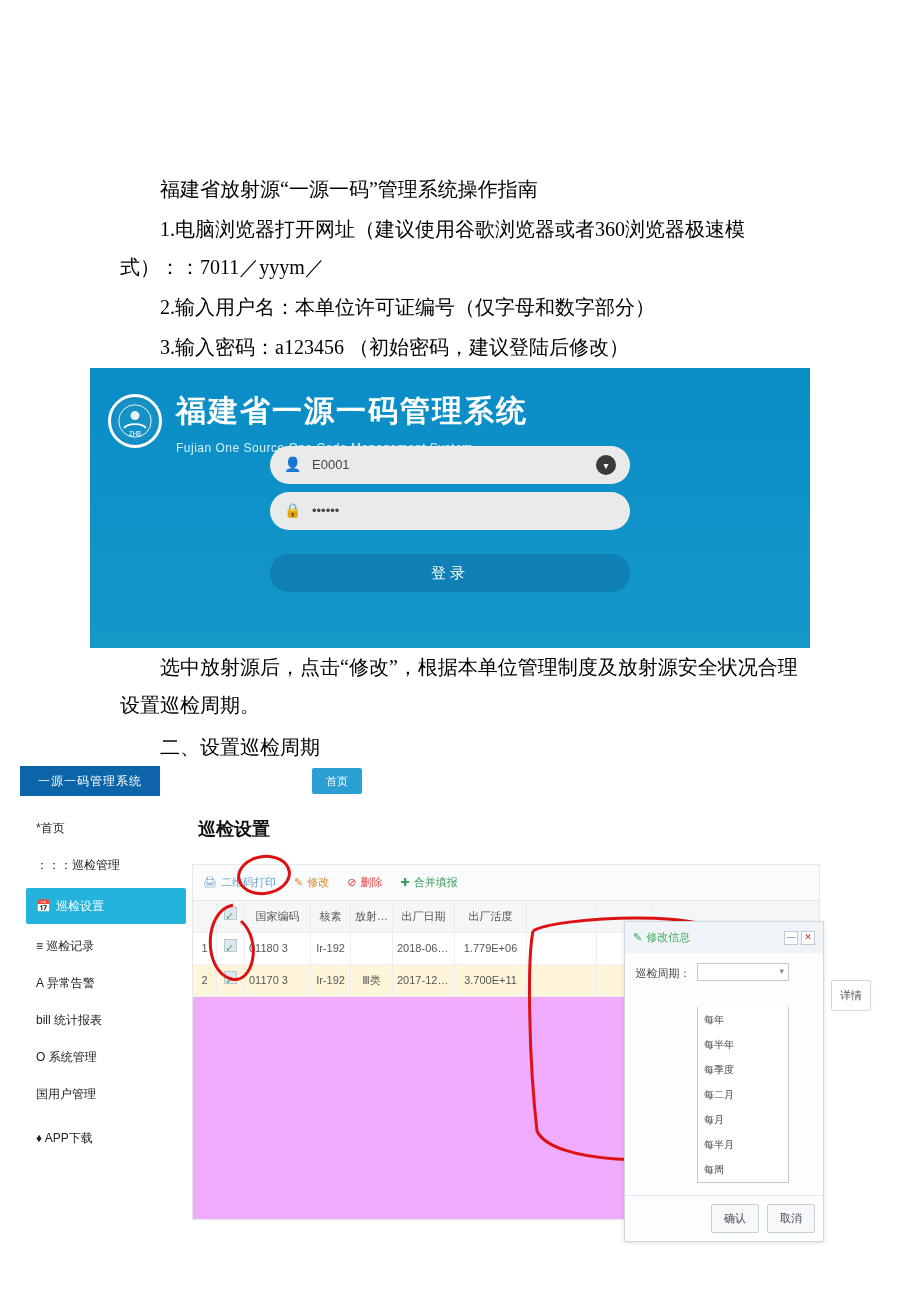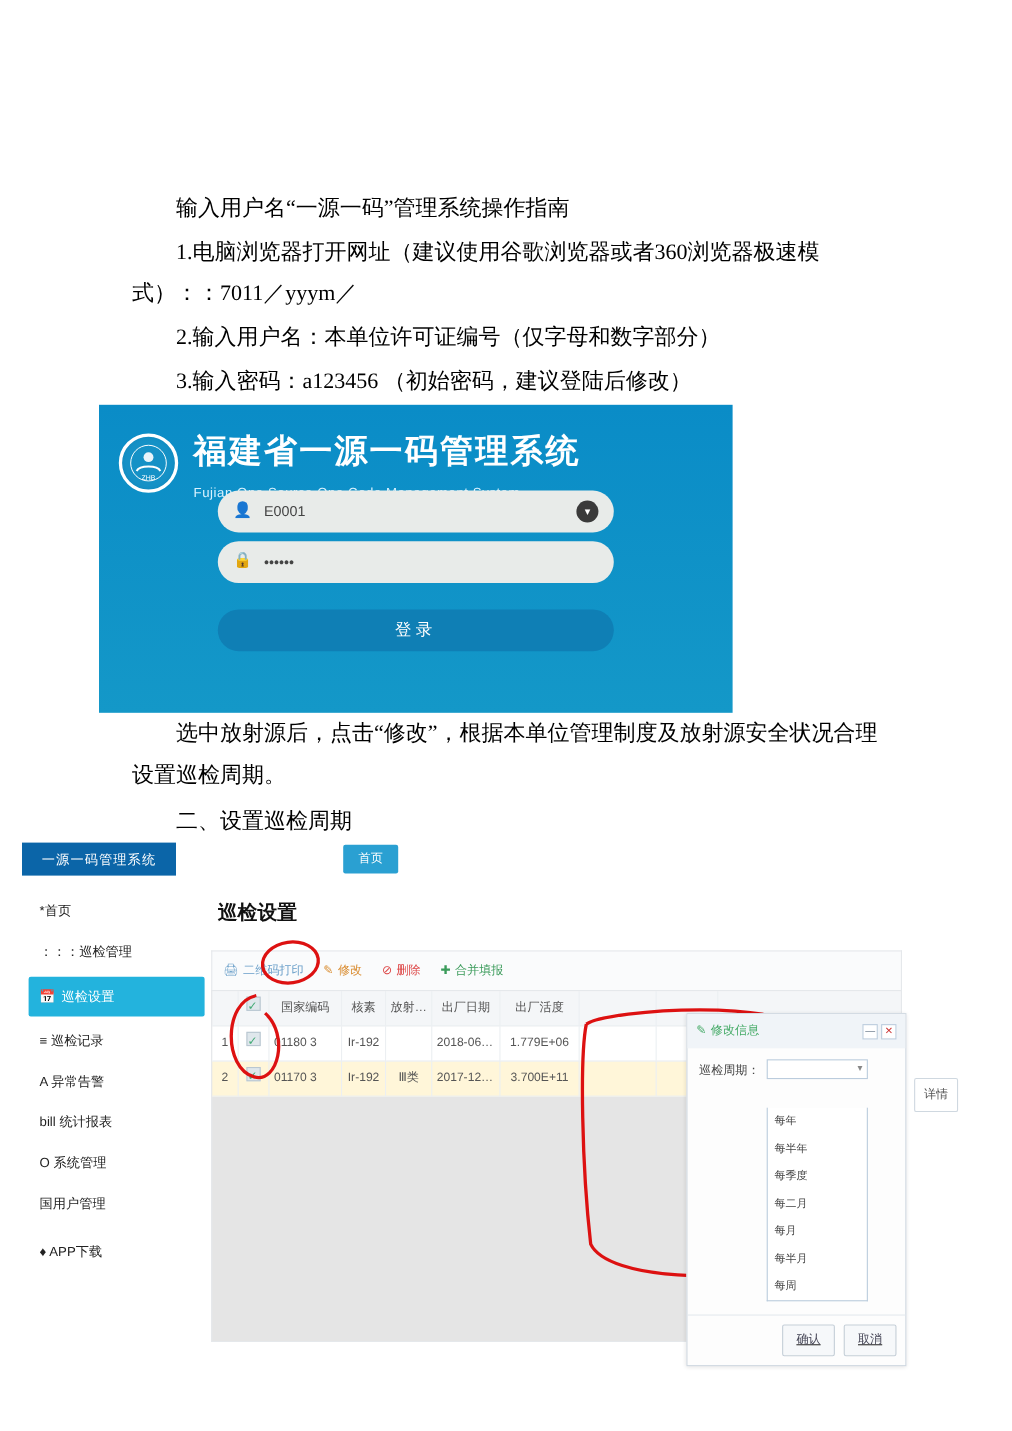--- a/index.html
+++ b/index.html
@@ -11,21 +11,21 @@
     font-size: 20px;
     line-height: 1.9;
   }
   .page {
     padding: 170px 120px 60px 120px;
   }
   .para { text-indent: 2em; margin-bottom: 2px; }
   
   .login-box {
     margin-left: -30px;
-    width: 576px;
+    width: 720px;
     height: 280px;
     background: linear-gradient(180deg,#0a8cc7 0%,#1498c8 100%);
     position: relative;
     overflow: hidden;
   }
   .login-header {
     display: flex;
     align-items: center;
     padding: 14px 18px 0 18px;
     gap: 14px;
@@ -112,21 +112,21 @@
     background:#fafbfc;border:1px solid #e5e8eb;border-bottom:none;
     padding:7px 10px;display:flex;gap:18px;align-items:center;font-size:11px;
     position:relative;
   }
   .tool { display:flex;align-items:center;gap:4px;color:#4b7; }
   .tool.print{color:#6a9fc9;}
   .tool.edit{color:#d98b2e;}
   .tool.del{color:#d44;}
   .tool.merge{color:#3a9b5a;}
   .grid {
-    border:1px solid #e5e8eb; background:#e5e5e5; min-height:320px;
+    border:1px solid #e5e8eb; background:#f0abfc; min-height:320px;
     position:relative;
   }
   .gh {
     display:grid;
     grid-template-columns:24px 28px 66px 40px 42px 62px 72px 70px 56px;
     background:#f4f6f8;font-size:11px;
   }
   .gh > div, .gr > div {
     border-right:1px solid #eceff2;border-bottom:1px solid #eceff2;
     padding:5px 4px;text-align:center;color:#555;
@@ -165,33 +165,33 @@
   .popup-winbtn{display:flex;gap:3px;}
   .wb{width:14px;height:14px;border:1px solid #bcd;font-size:9px;display:flex;align-items:center;justify-content:center;color:#678;background:#fff;}
   .wb.cl{color:#c33;}
   .popup-body{padding:10px 10px 6px 10px;}
   .popup-row{display:flex;align-items:flex-start;gap:6px;margin-bottom:6px;}
   .popup-label{width:56px;text-align:center;color:#444;}
   .sel-box{border:1px solid #bcd;width:92px;height:18px;display:flex;align-items:center;padding:0 4px;background:#fff;font-size:10px;color:#999;}
   .sel-arrow{margin-left:auto;color:#888;font-size:9px;}
   .dropdown{border:1px solid #bcd;border-top:none;width:92px;background:#fff;margin-top:26px;}
   .dropdown div{padding:3px 6px;color:#444;font-size:10px;}
-  .popup-foot{display:flex;justify-content:flex-end;gap:8px;padding:8px;border-top:1px solid #e4e9ee;text-decoration:underline;}
+  .popup-foot{display:flex;justify-content:flex-end;gap:8px;padding:8px;border-top:1px solid #e4e9ee;}
   .pbtn{border:1px solid #c5cfd8;background:#f6f8fa;padding:3px 12px;font-size:11px;border-radius:2px;color:#445;}
   .sidebtn{
     position:absolute;right:-48px;top:58px;
     background:#fff;border:1px solid #cfd8e0;padding:4px 8px;font-size:11px;color:#555;
     border-radius:2px;
   }
 </style>
 </head>
 <body>
 
 <div class="page">
-  <p class="para">输入用户名“一源一码”管理系统操作指南</p>
+  <p class="para">福建省放射源“一源一码”管理系统操作指南</p>
   <p class="para" style="text-indent:2em">1.电脑浏览器打开网址（建议使用谷歌浏览器或者360浏览器极速模式）：：7011／yyym／</p>
   <p class="para">2.输入用户名：本单位许可证编号（仅字母和数字部分）</p>
   <p class="para">3.输入密码：a123456 （初始密码，建议登陆后修改）</p>
 
   <div class="login-box">
     <div class="login-header">
       <div class="login-logo">
         <svg viewBox="0 0 40 40">
             <circle cx="20" cy="20" r="18" fill="none" stroke="#fff" stroke-width="1"></circle>
             <circle cx="20" cy="14" r="5" fill="#fff" opacity="0.9"></circle>

